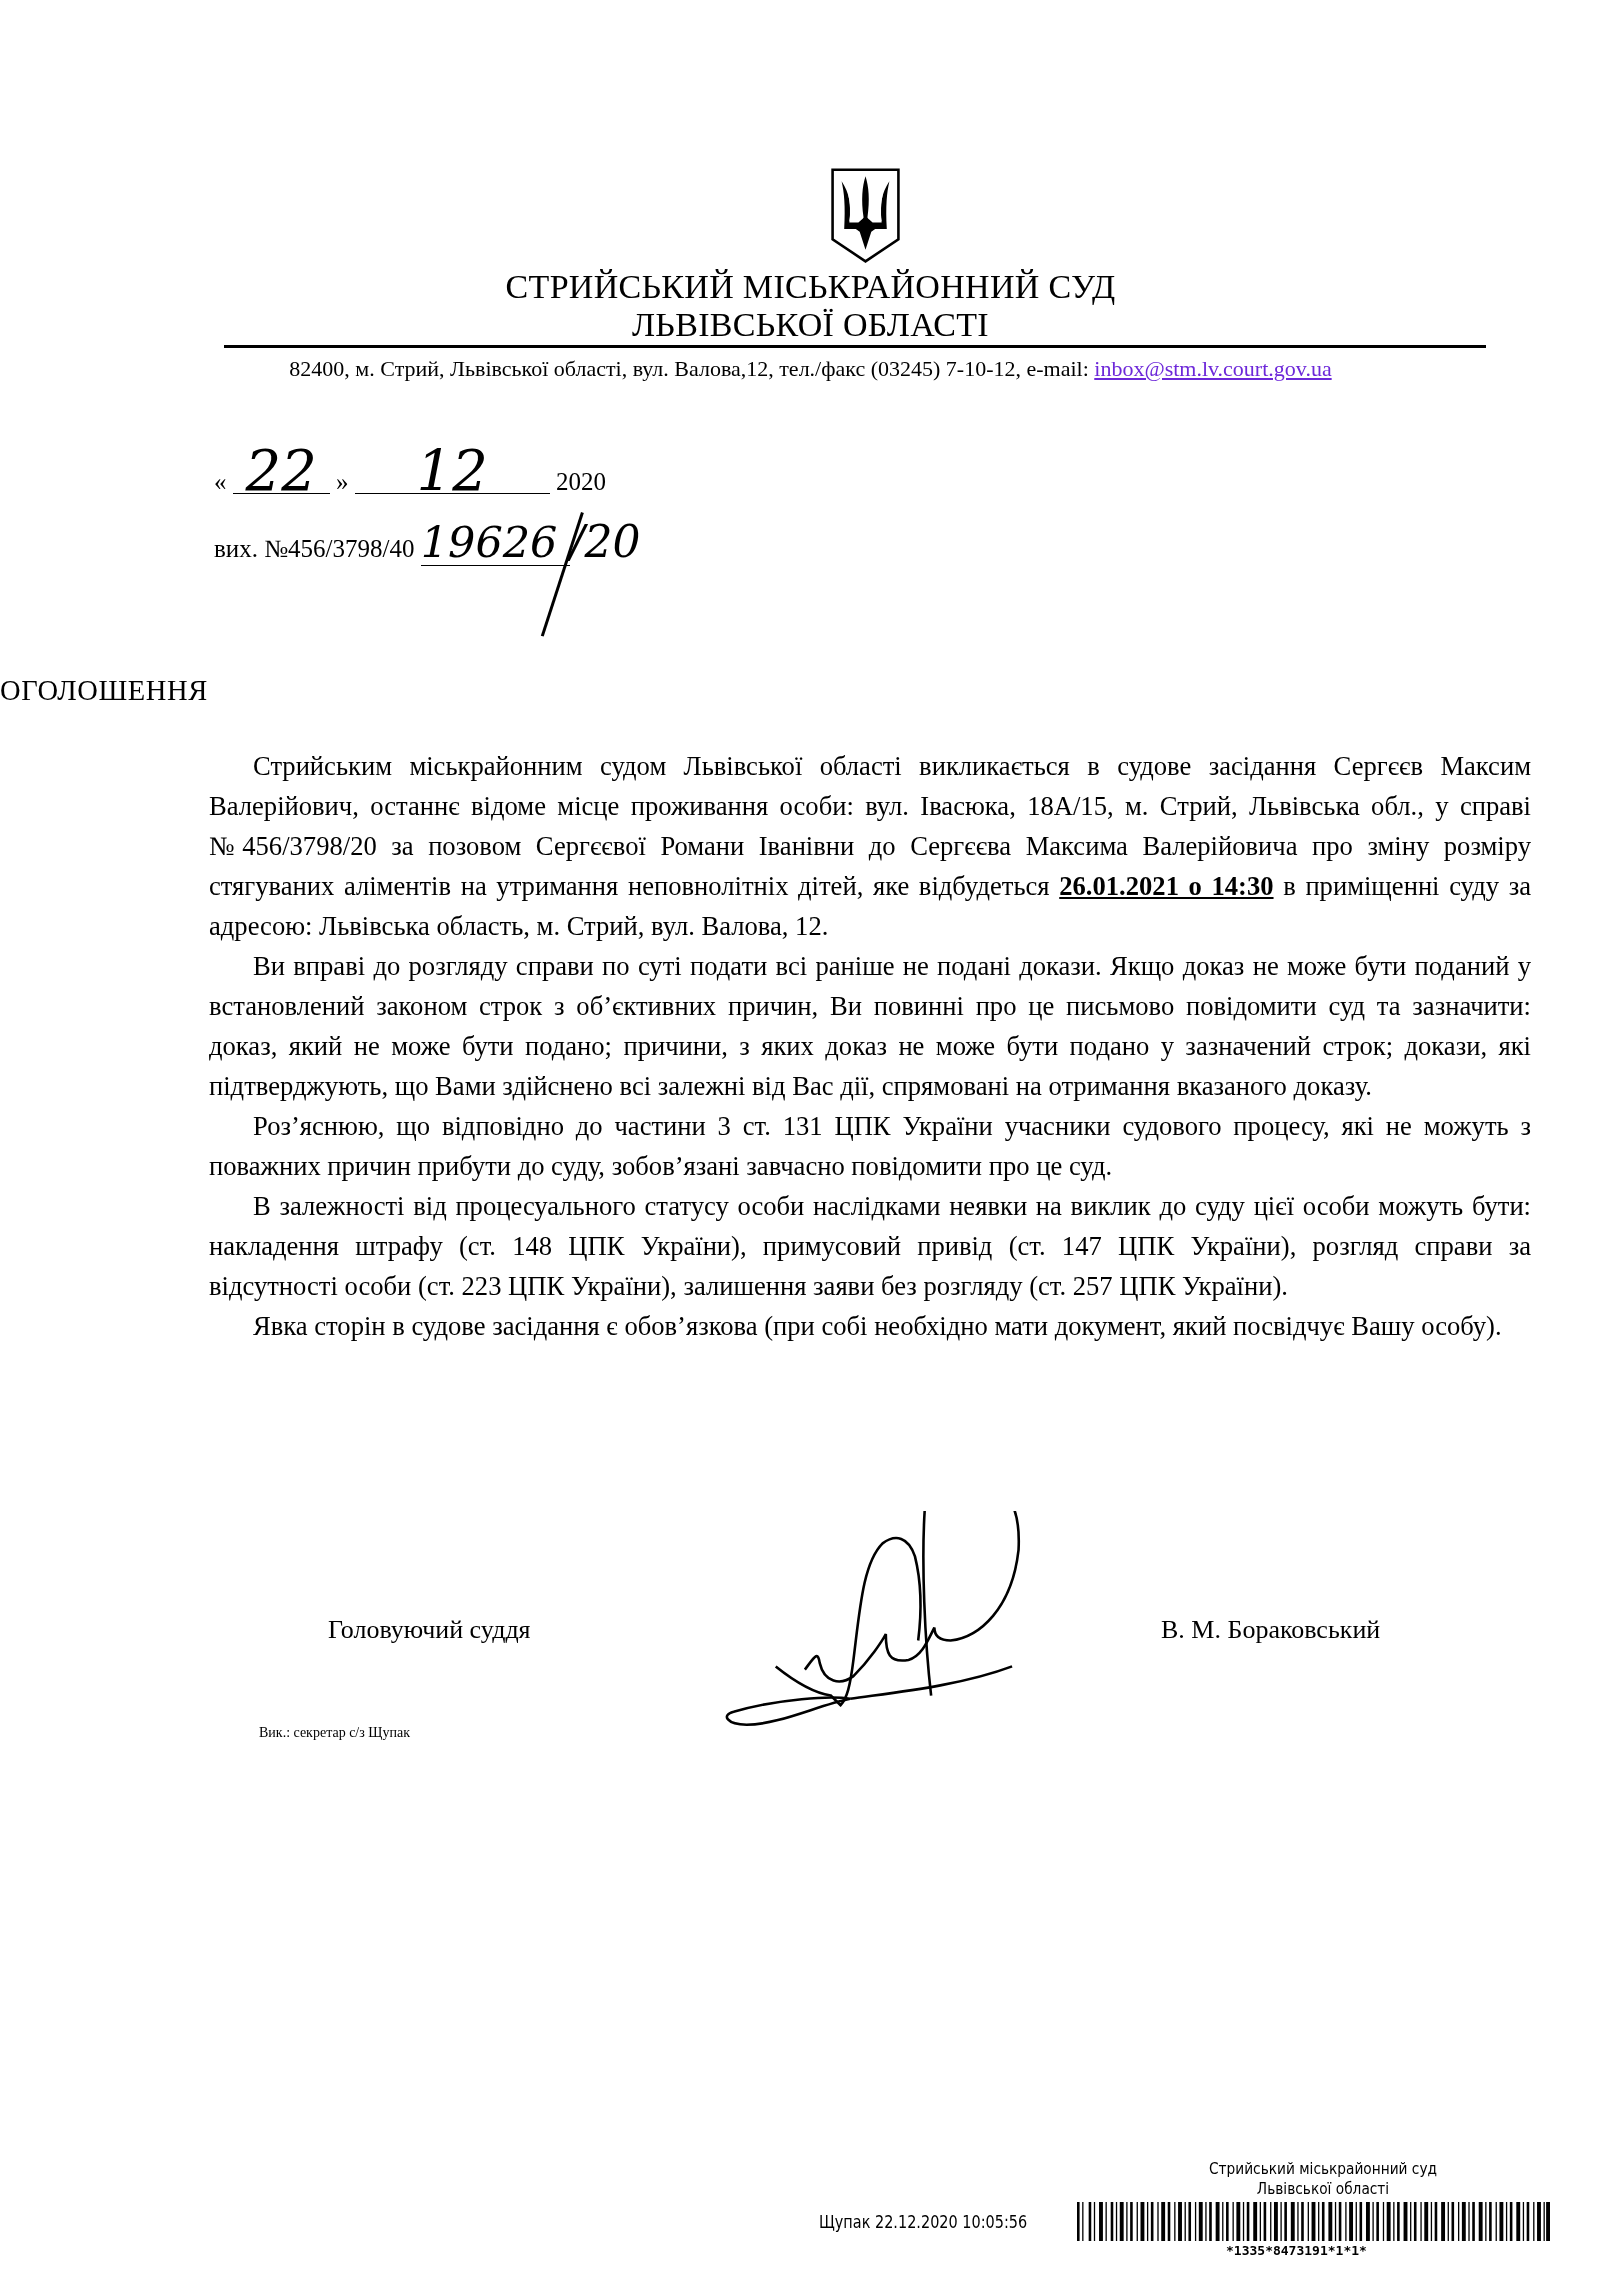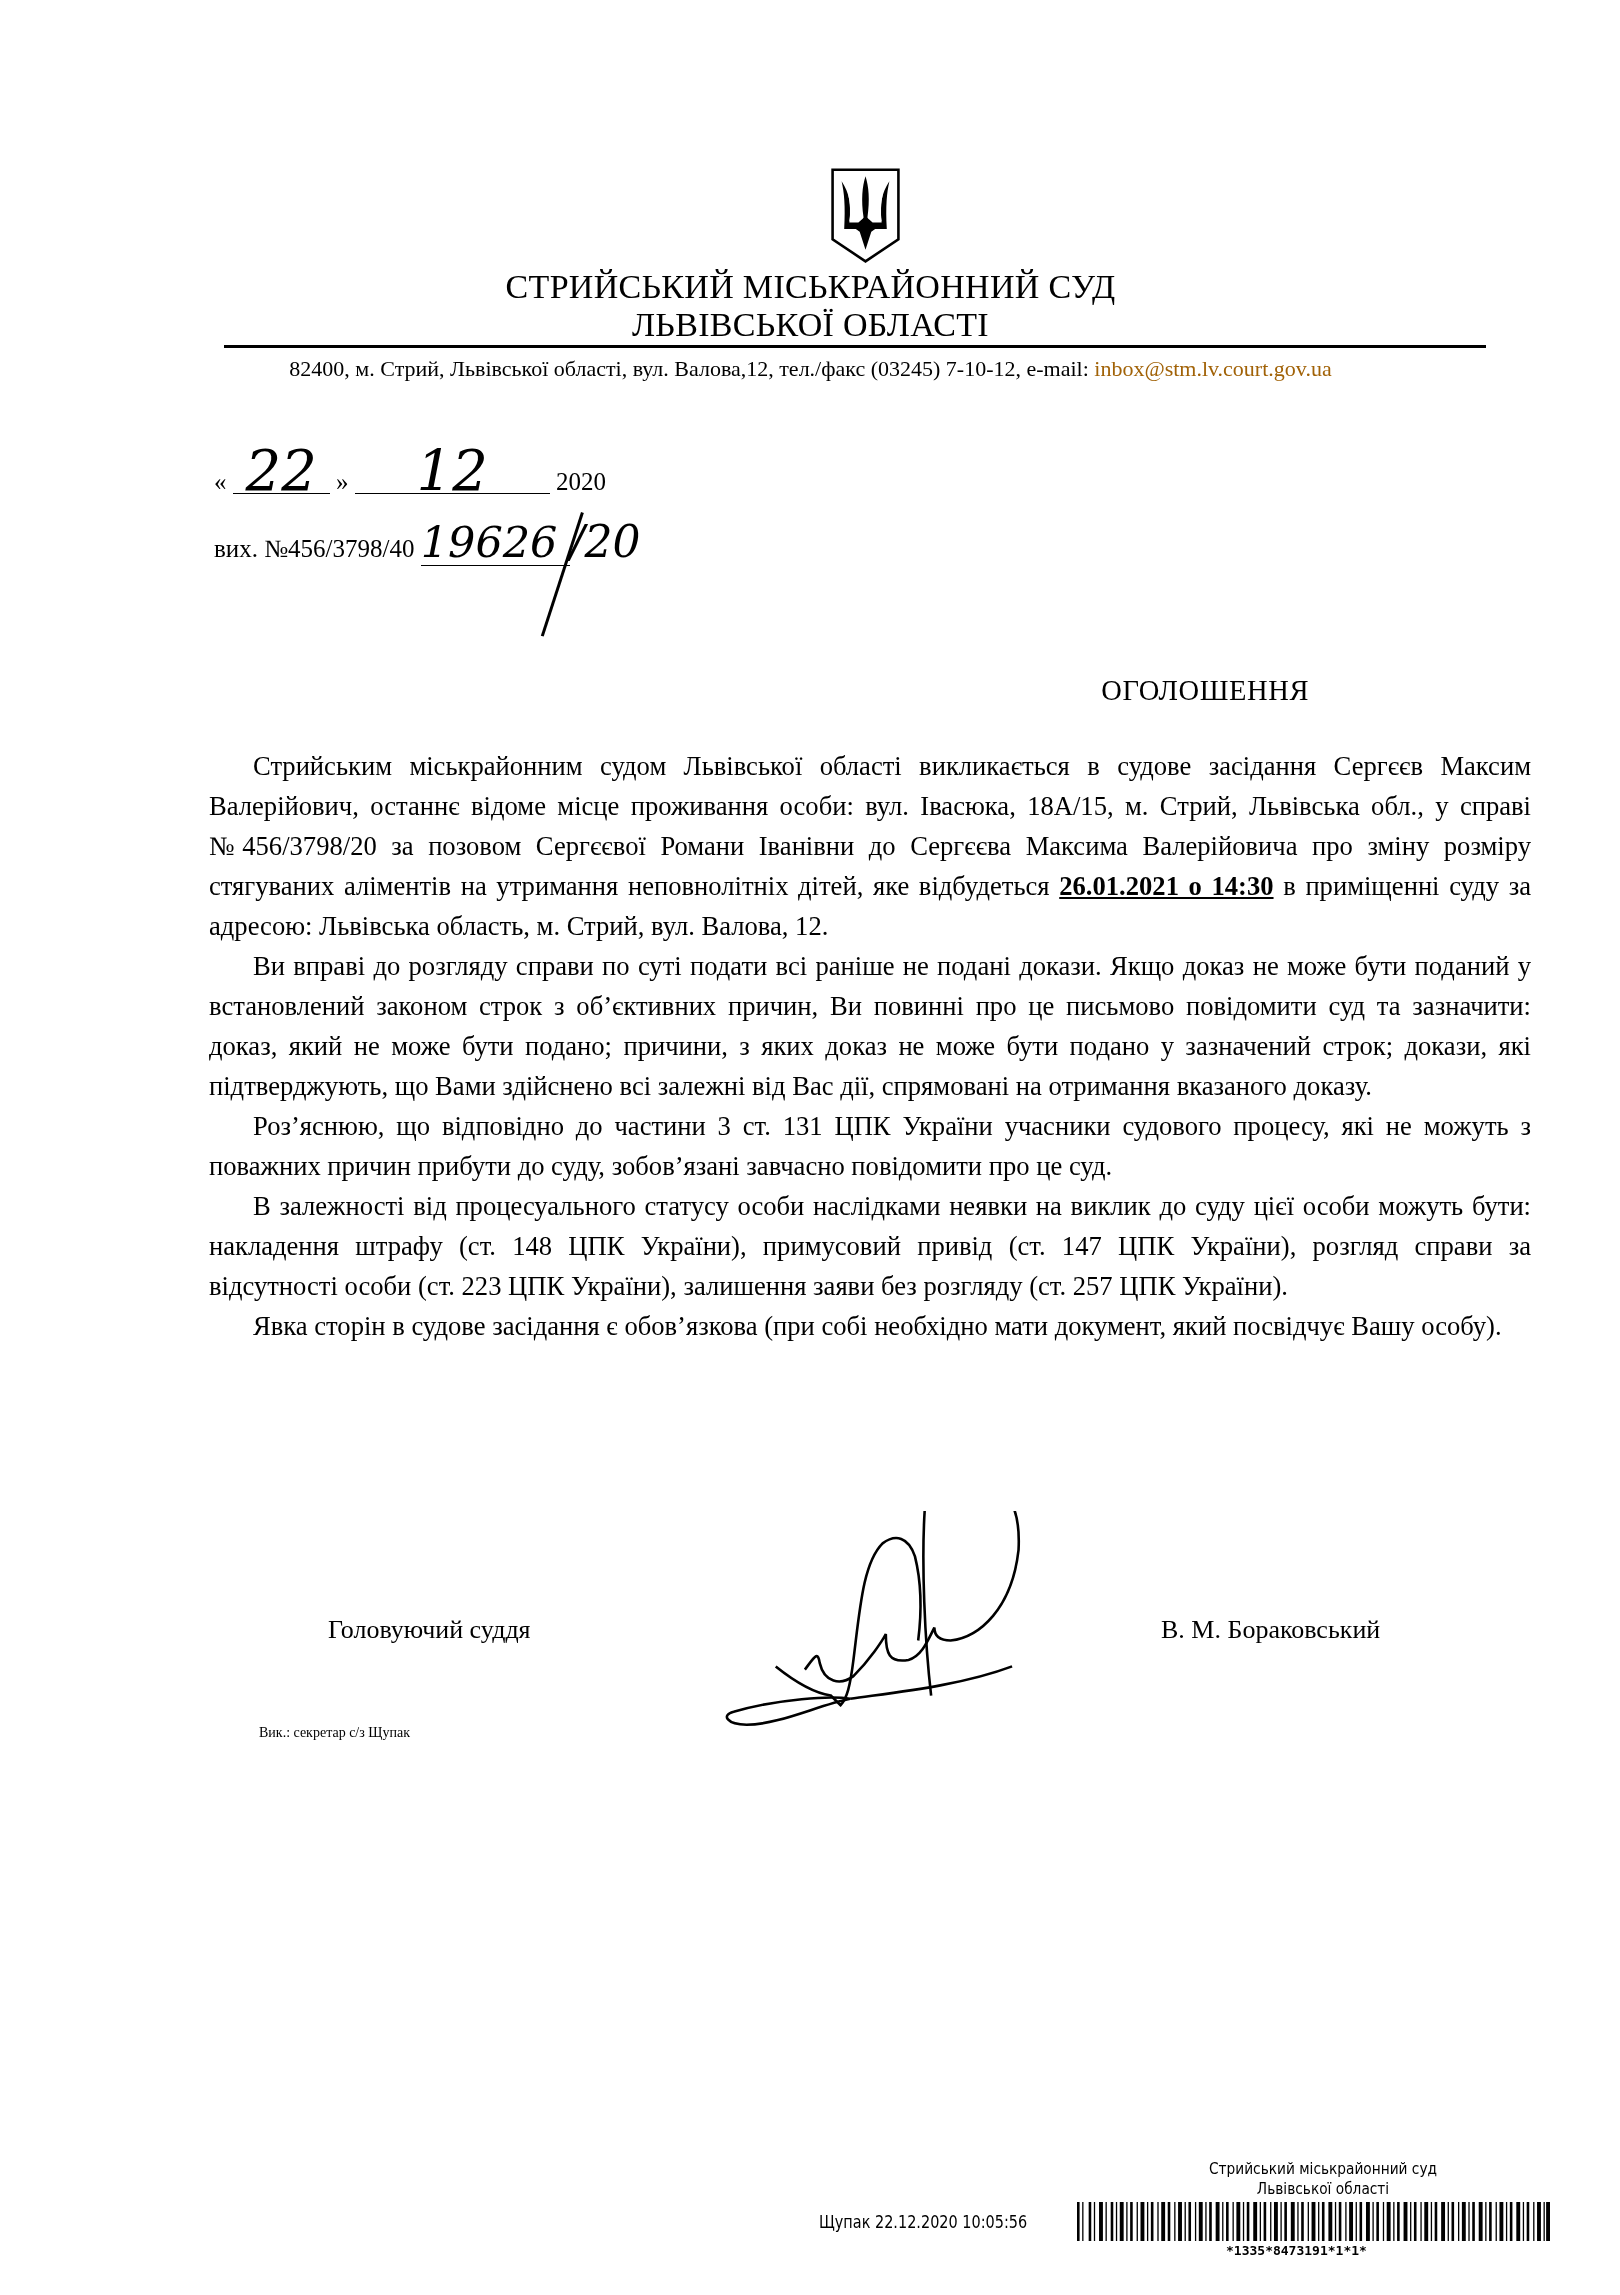--- a/index.html
+++ b/index.html
@@ -5,31 +5,31 @@
   html, body { margin: 0; padding: 0; background: #ffffff; }
   body { width: 1621px; height: 2295px; position: relative; overflow: hidden;
          font-family: "Liberation Serif", "DejaVu Serif", serif; color: #000; }
   .abs { position: absolute; }
   .emblem { left: 830px; top: 167px; width: 71px; height: 97px; }
   .court-title { left: 0; width: 1621px; text-align: center; font-size: 34px; line-height: 39px; letter-spacing: 0.3px; }
   .court-title.l1 { top: 267px; }
   .court-title.l2 { top: 305px; }
   .head-rule { left: 224px; top: 345px; width: 1262px; height: 0; border-top: 3.9px solid #000; }
   .address { left: 0; width: 1621px; top: 355px; text-align: center; font-size: 22px; line-height: 27px; }
-  .address a { color: #a16207; }
+  .address a { color: #6d28d9; text-decoration: underline; }
   .date-line { left: 214px; top: 448px; font-size: 25px; line-height: 32px; height: 52px; }
   .hw { font-family: "DejaVu Serif", serif; font-style: italic; font-size: 56px; display: inline-block;
         text-align: center; border-bottom: 1.9px solid #000; line-height: 45px; }
   .hw.day { width: 97px; }
   .hw.month { width: 195px; }
   .ref-line { left: 214px; top: 519px; font-size: 25px; line-height: 39px; }
   .hw.ref { width: 149px; text-align: left; font-size: 43px; }
   .hw.ref-tail { border-bottom: none; font-size: 44px; }
   .slash-mark { left: 581px; top: 512px; width: 2.6px; height: 130px; background: #000; transform: rotate(18deg); transform-origin: top left; }
-  .doc-title { left: 0; width: 1309px; top: 675px; text-align: right; font-size: 28.5px; letter-spacing: 0.6px; }
+  .doc-title { left: 0; width: 1309px; top: 675px; text-align: left; font-size: 28.5px; letter-spacing: 0.6px; }
   .body-text { left: 209px; width: 1322px; top: 746px; font-size: 26.6px; line-height: 40px; text-align: justify; }
   .body-text p { margin: 0; text-indent: 44px; }
   .bold-u { font-weight: bold; text-decoration: underline; }
   .sign-role { left: 328px; top: 1615px; font-size: 26px; }
   .sign-name { left: 1161px; top: 1615px; font-size: 26px; }
   .signature { left: 701px; top: 1511px; width: 402px; height: 259px; }
   .executor { left: 259px; top: 1725px; font-size: 14px; }
   .stamp-court { left: 1161px; top: 2160px; width: 324px; text-align: center; font-family: "DejaVu Sans", sans-serif; font-size: 15.6px; line-height: 19.5px; transform: scaleX(0.88); transform-origin: center; }
   .stamp-meta { left: 819px; top: 2212px; font-family: "DejaVu Sans", sans-serif; font-size: 17px; transform: scaleX(0.85); transform-origin: left; }
   .barcode { left: 1077px; top: 2202px; width: 473px; height: 39px; }

